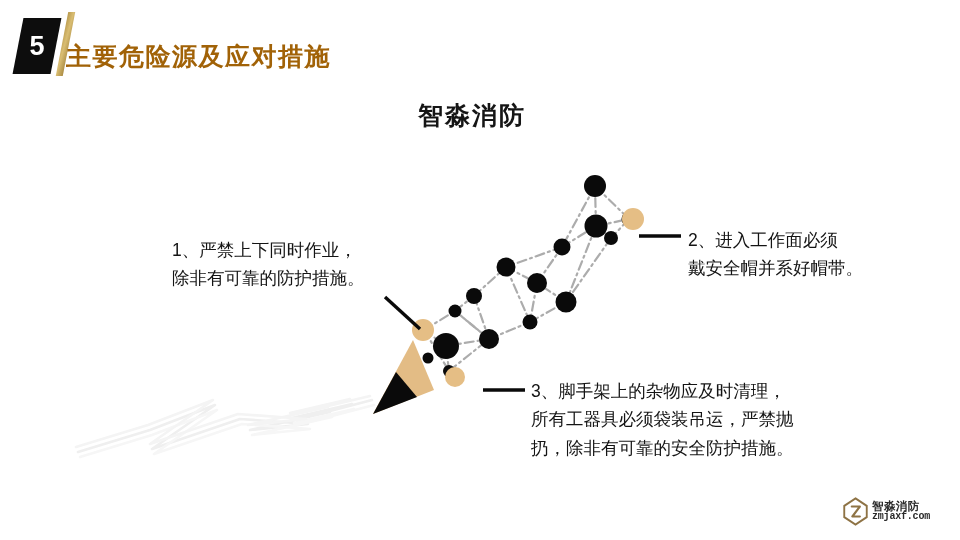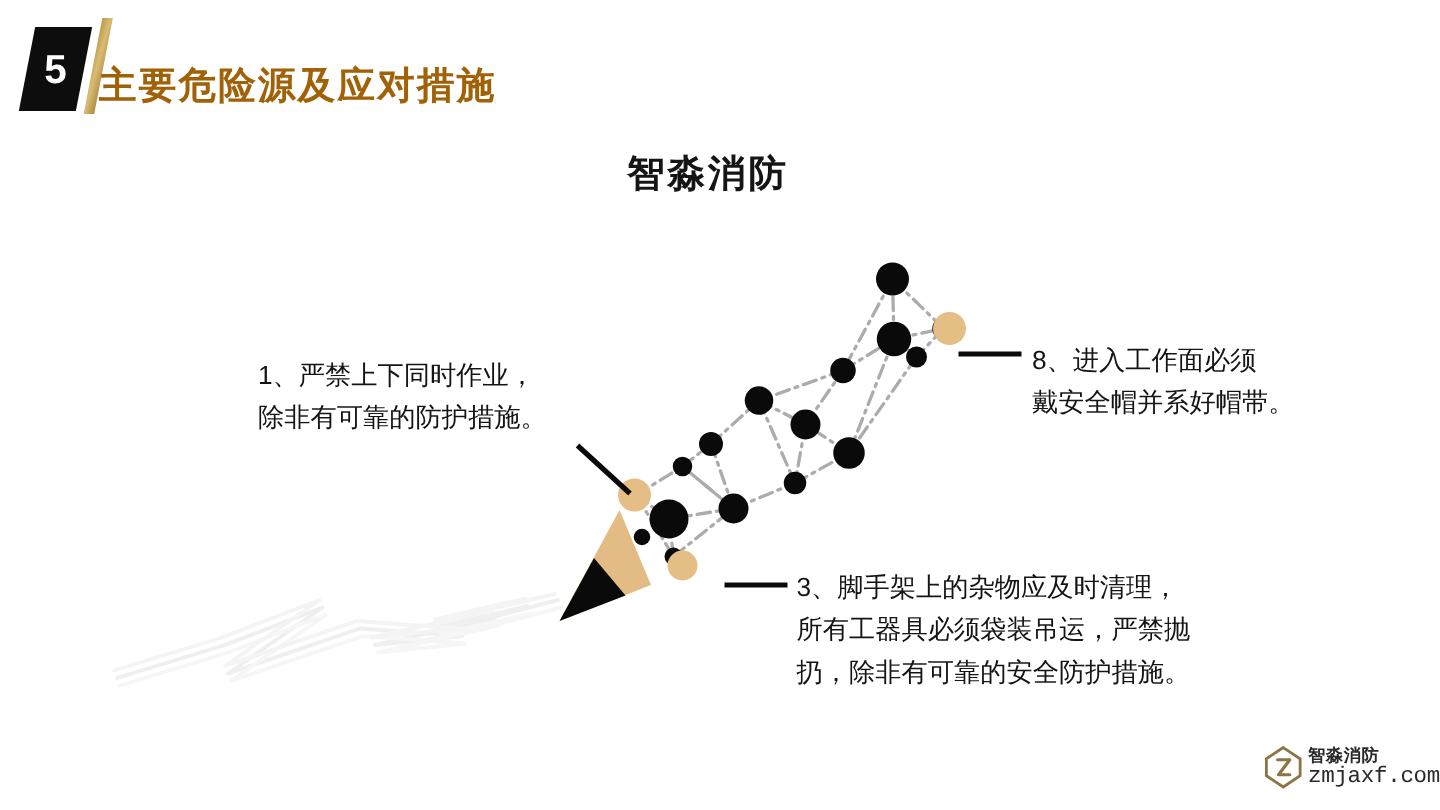--- a/index.html
+++ b/index.html
@@ -69,21 +69,21 @@
   .c3{left:531px;top:377px;text-align:left;}
 
   
   .wm{
     position:absolute;left:843px;top:497px;
     display:flex;align-items:center;gap:4px;
   }
   .wm-mark{width:25px;height:29px;flex:0 0 auto;}
   .wm-txt{line-height:1.05;}
   .wm-cn{font-size:11.5px;font-weight:700;color:#2a2a2a;letter-spacing:.4px;}
-  .wm-en{font-size:15px;font-weight:400;color:#2a2a2a;font-family:"Liberation Mono","DejaVu Sans Mono",monospace;letter-spacing:-.2px;}
+  .wm-en{font-size:10px;font-weight:700;color:#2a2a2a;font-family:"Liberation Mono","DejaVu Sans Mono",monospace;letter-spacing:-.2px;}
 </style>
 </head>
 <body>
 
 <div class="slide">
 
   <div class="hdr">
     <div class="num-badge">
       <div class="num">5</div>
     </div>
@@ -162,21 +162,21 @@
       <circle cx="455" cy="377" r="10"></circle>
     </g>
 
     <line x1="385" y1="297" x2="420" y2="329" stroke="#0A0A0A" stroke-width="3.4"></line>
     <line x1="639" y1="236" x2="681" y2="236" stroke="#0A0A0A" stroke-width="3.4"></line>
     <line x1="483" y1="390" x2="525" y2="390" stroke="#0A0A0A" stroke-width="3.4"></line>
   </svg>
 
   <div class="callout c1">1、严禁上下同时作业，
 除非有可靠的防护措施。</div>
-  <div class="callout c2">8、进入工作面必须
+  <div class="callout c2">2、进入工作面必须
 戴安全帽并系好帽带。</div>
   <div class="callout c3">3、脚手架上的杂物应及时清理，
 所有工器具必须袋装吊运，严禁抛
 扔，除非有可靠的安全防护措施。</div>
 
   <div class="wm">
     <svg class="wm-mark" viewBox="0 0 40 46">
       <polygon points="20,2 38,14 38,32 20,44 2,32 2,14" fill="none" stroke="#8E7345" stroke-width="3"></polygon>
       <path d="M14 15 L27 15 L15 31 L27 31" fill="none" stroke="#8E7345" stroke-width="3.4" stroke-linejoin="round" stroke-linecap="round"></path>
     </svg>

